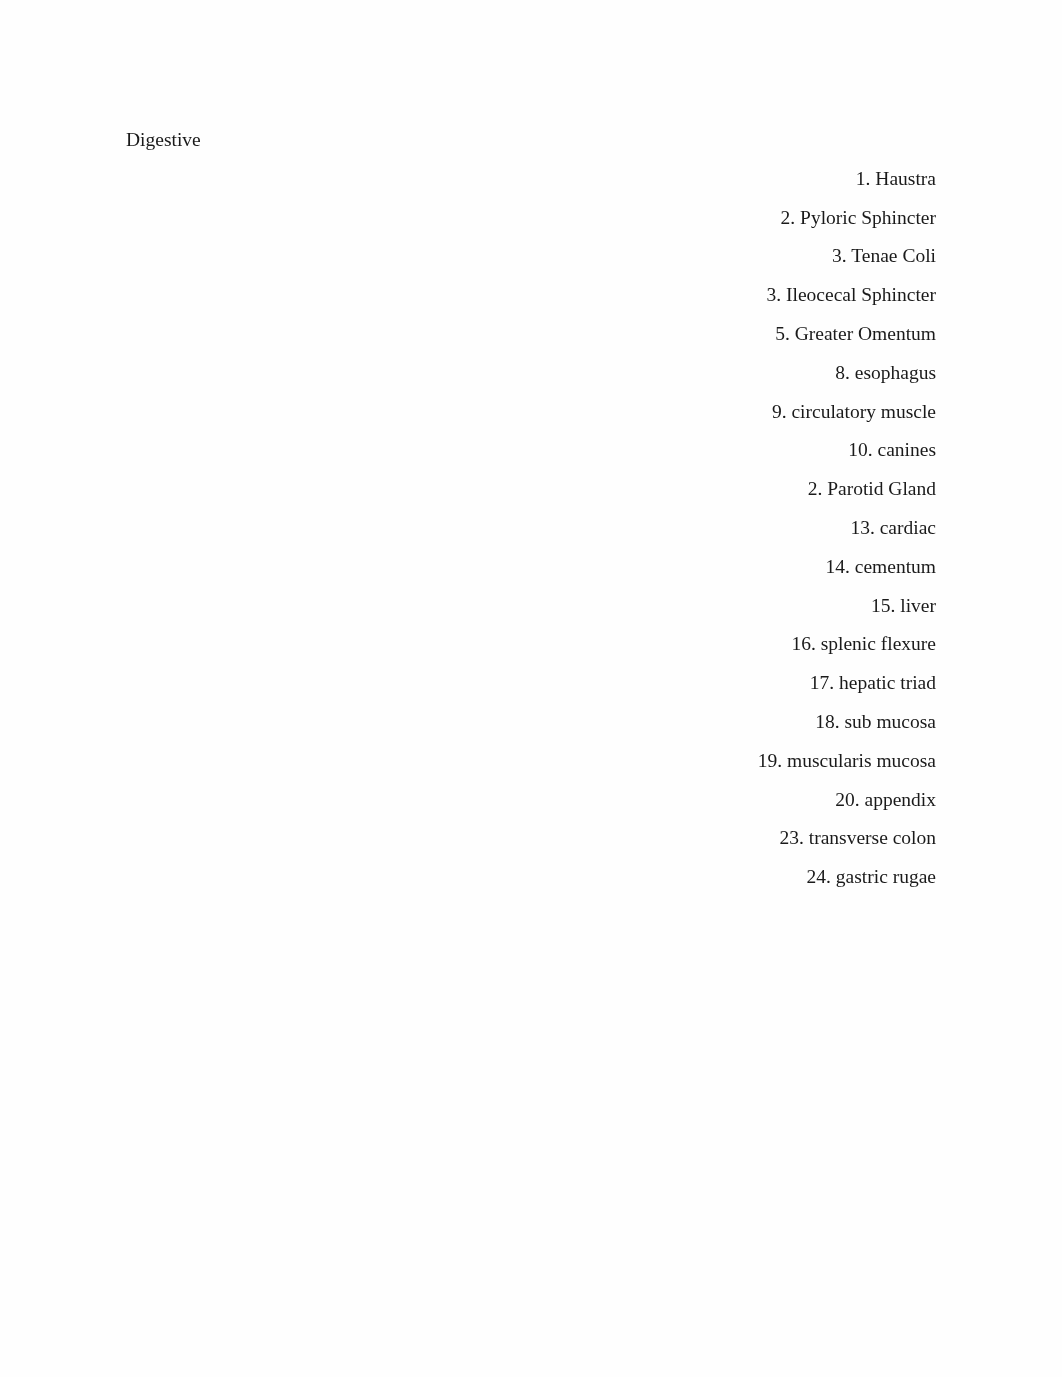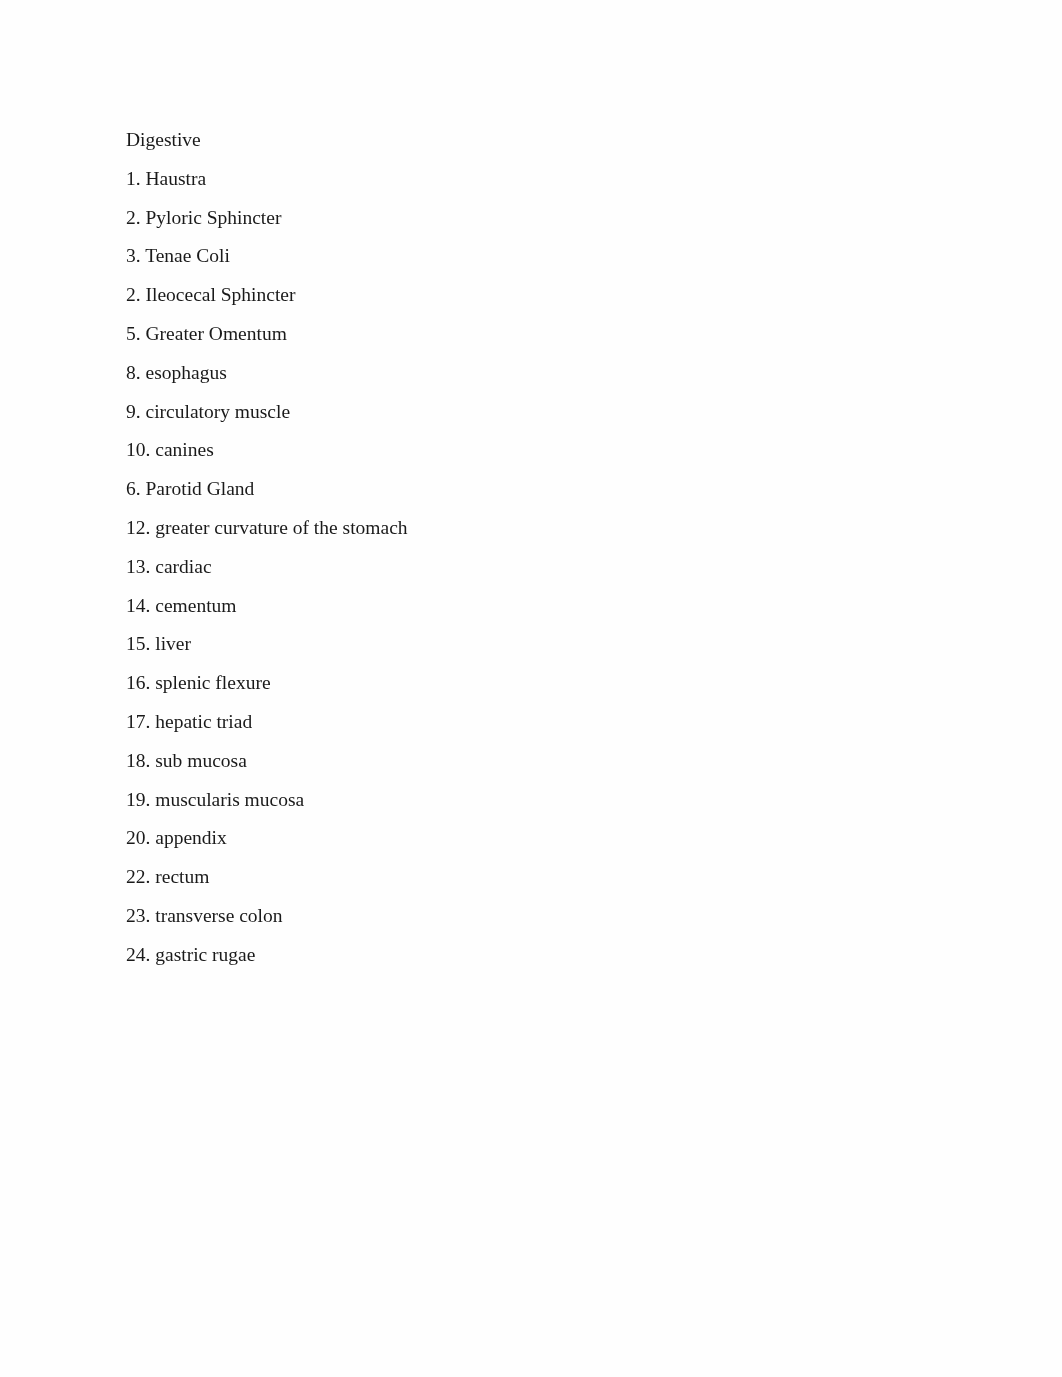--- a/index.html
+++ b/index.html
@@ -42,48 +42,47 @@
     margin: 0;
     padding: 0;
   }
   .list-item {
     font-size: 19.5px;
     line-height: 38.8px;
     color: #1a1a1a;
     margin: 0;
     padding: 0;
     white-space: pre;
+    text-align: right;
   }
 </style>
 </head>
 <body>
 
 <div class="page">
   <div class="doc-body">
 
     <p class="doc-title">Digestive</p>
 
     <ol class="list" id="numbered-list">
         <li class="list-item">1. Haustra</li>
         <li class="list-item">2. Pyloric Sphincter</li>
         <li class="list-item">3. Tenae Coli</li>
-        <li class="list-item">2. Ileocecal Sphincter</li>
+        <li class="list-item">3. Ileocecal Sphincter</li>
         <li class="list-item">5. Greater Omentum</li>
         <li class="list-item">8. esophagus</li>
         <li class="list-item">9. circulatory muscle</li>
         <li class="list-item">10. canines</li>
-        <li class="list-item">6. Parotid Gland</li>
-        <li class="list-item">12. greater curvature of the stomach</li>
+        <li class="list-item">2. Parotid Gland</li>
         <li class="list-item">13. cardiac</li>
         <li class="list-item">14. cementum</li>
         <li class="list-item">15. liver</li>
         <li class="list-item">16. splenic flexure</li>
         <li class="list-item">17. hepatic triad</li>
         <li class="list-item">18. sub mucosa</li>
         <li class="list-item">19. muscularis mucosa</li>
         <li class="list-item">20. appendix</li>
-        <li class="list-item">22. rectum</li>
         <li class="list-item">23. transverse colon</li>
         <li class="list-item">24. gastric rugae</li>
       </ol>
 
   </div>
 </div>
 
 </body></html>

